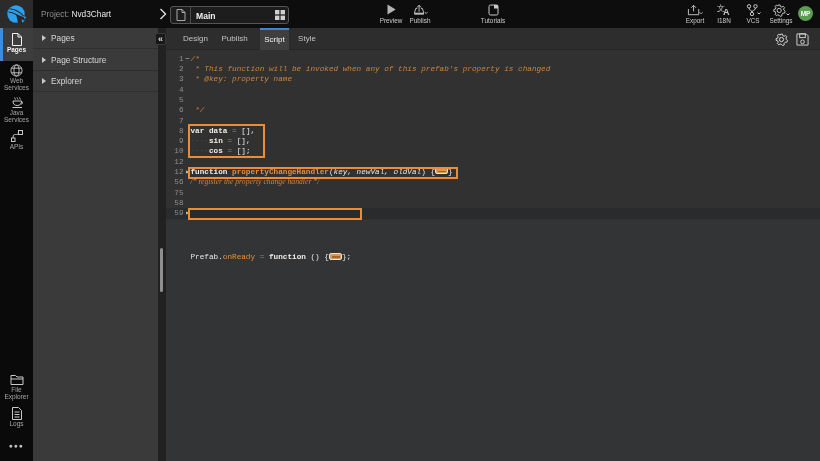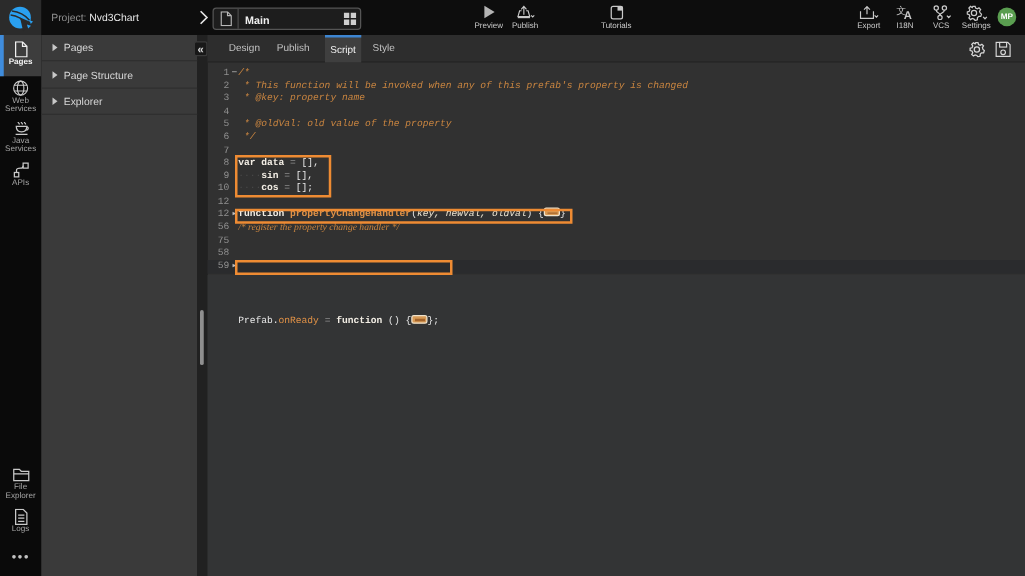--- a/index.html
+++ b/index.html
@@ -263,21 +263,20 @@
         <div style="position:absolute;left:0;top:169.5px;width:654px;height:241.5px;background:#333435;"></div>
         <div class="cl gut" style="top:3.7px;">1</div>
         <div class="cl fold" style="top:3.7px;">−</div>
         <div class="cl code" style="top:3.7px;"><span class="cm">/*</span></div>
         <div class="cl gut" style="top:14px;">2</div>
         <div class="cl code" style="top:14px;"><span class="cm"> * This function will be invoked when any of this prefab's property is changed</span></div>
         <div class="cl gut" style="top:24.3px;">3</div>
         <div class="cl code" style="top:24.3px;"><span class="cm"> * @key: property name</span></div>
         <div class="cl gut" style="top:34.6px;">4</div>
         <div class="cl gut" style="top:44.900000000000006px;">5</div>
-        <div class="cl code" style="top:44.900000000000006px;"><span class="cm"> * @oldVal: old value of the property</span></div>
         <div class="cl gut" style="top:55.2px;">6</div>
         <div class="cl code" style="top:55.2px;"><span class="cm"> */</span></div>
         <div class="cl gut" style="top:65.5px;">7</div>
         <div class="cl code" style="top:65.5px;"></div>
         <div class="cl gut" style="top:75.80000000000001px;">8</div>
         <div class="cl code" style="top:75.80000000000001px;"><span class="kw">var</span> <span class="vr">data</span> <span class="op">=</span> [],</div>
         <div class="cl gut" style="top:86.10000000000001px;">9</div>
         <div class="cl code" style="top:86.10000000000001px;"><span class="dots">····</span><span class="vr">sin</span> <span class="op">=</span> [],</div>
         <div class="cl gut" style="top:96.4px;">10</div>
         <div class="cl code" style="top:96.4px;"><span class="dots">····</span><span class="vr">cos</span> <span class="op">=</span> [];</div>

